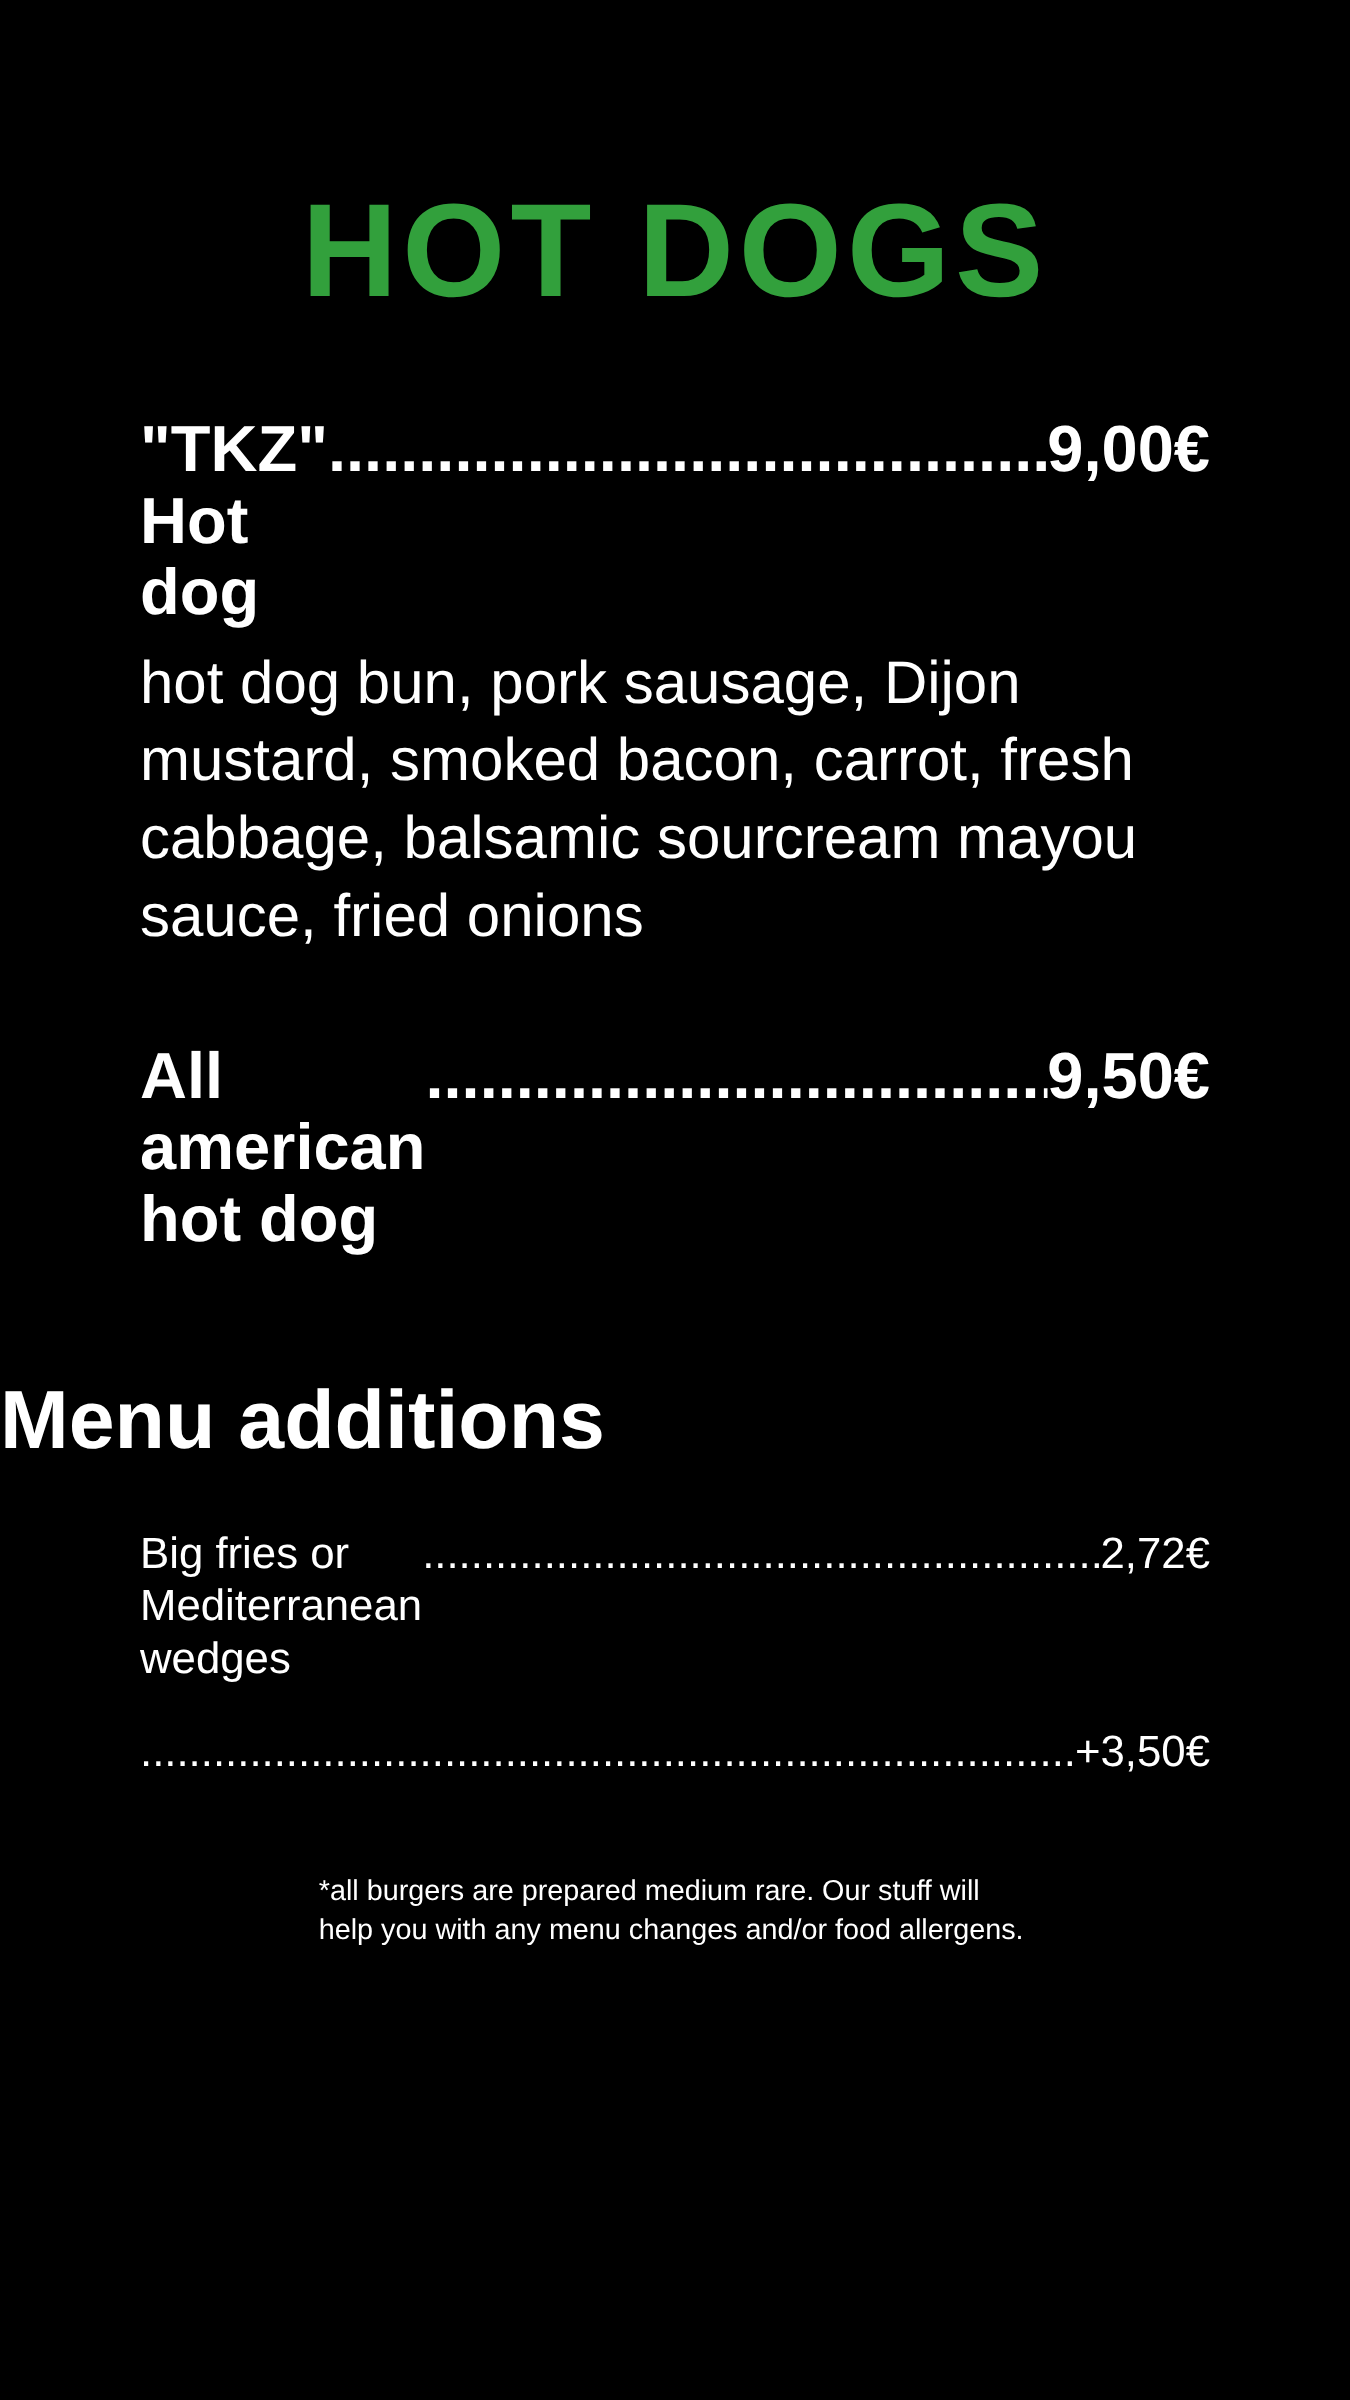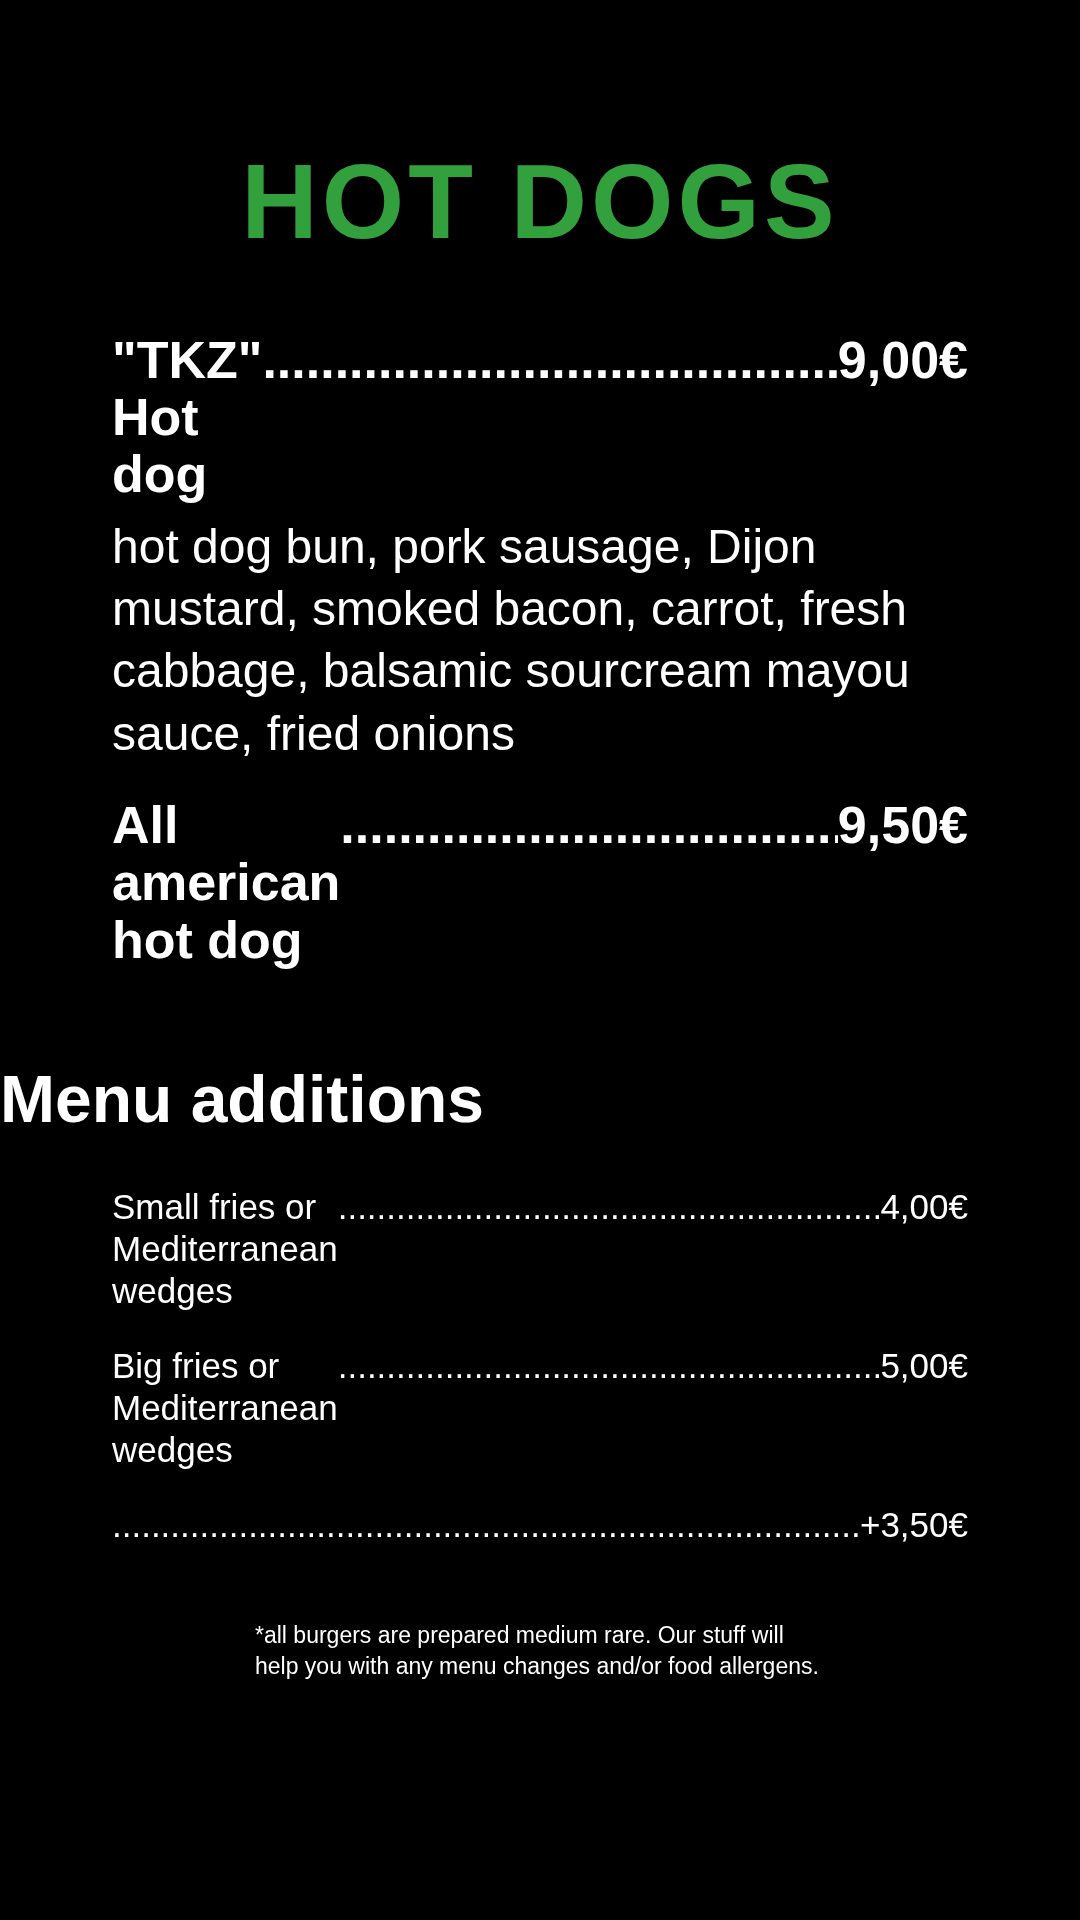--- a/index.html
+++ b/index.html
@@ -16,21 +16,21 @@
     margin: 148px 0 0;
     text-align: center;
     font-size: 106px;
     line-height: 1;
     font-weight: bold;
     letter-spacing: 4px;
     color: var(--accent-green, #32a03c);
   }
   .content { padding: 0 112px; }
   .item { margin-top: 78px; }
-  .item + .item { margin-top: 32px; }
+  .item + .item { margin-top: 68px; }
   .dotted-line {
     display: flex;
     align-items: baseline;
     width: 100%;
   }
   .item .dotted-line {
     font-size: 52px;
     font-weight: bold;
     line-height: 1.1;
   }
@@ -92,30 +92,25 @@
       <span>All american hot dog</span>
       <span class="leader"></span>
       <span>9,50€</span>
     </div>
   </div>
 </section>
 
 <h2 class="additions-title">Menu additions</h2>
 
 <section class="additions">
-  <div class="dotted-line addition-row">
-    <span>Small fries or Mediterranean wedges</span>
-    <span class="leader"></span>
-    <span>4,00€</span>
-  </div>
 
   <div class="dotted-line addition-row">
     <span>Big fries or Mediterranean wedges</span>
     <span class="leader"></span>
-    <span>5,00€</span>
+    <span>2,72€</span>
   </div>
 
   <div class="dotted-line addition-row">
     <span class="leader"></span>
     <span>+3,50€</span>
   </div>
 
 </section>
 
 <p class="note">*all burgers are prepared medium rare. Our stuff will help you with any menu changes and/or food allergens.</p>

